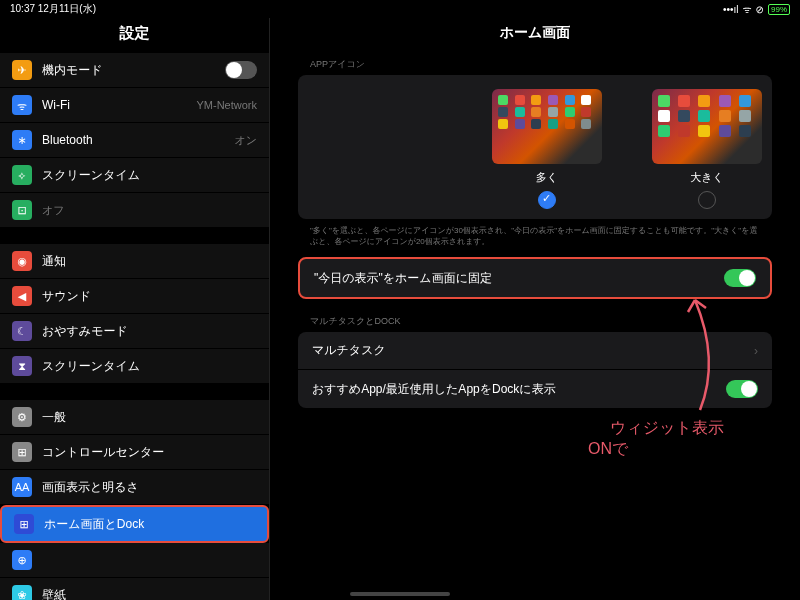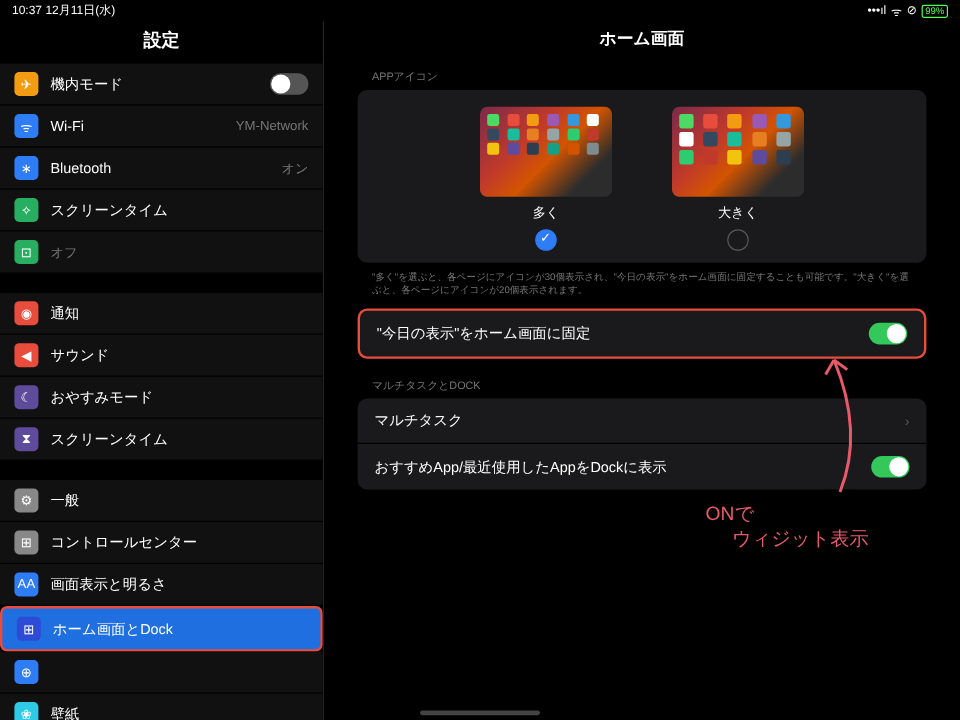--- a/index.html
+++ b/index.html
@@ -18,21 +18,21 @@
 .item .trail { color: #777; font-size: 11px; }
 .toggle { width: 32px; height: 18px; border-radius: 9px; background: #555; position: relative; }
 .toggle.on { background: #34c759; }
 .toggle .knob { width: 16px; height: 16px; background: #fff; border-radius: 50%; position: absolute; top: 1px; left: 1px; }
 .toggle.on .knob { left: auto; right: 1px; }
 .redbox { border: 2px solid #e74c3c; border-radius: 6px; }
 .main { flex: 1; background: #000; padding: 0 28px; overflow: hidden; }
 .main-title { text-align: center; font-size: 14px; font-weight: 600; padding: 6px 0 14px; }
 .section-label { font-size: 9px; color: #777; padding: 2px 12px 4px; }
 .preview-card { background: #1a1a1c; border-radius: 8px; padding: 14px 10px 10px; }
-.previews { display: flex; justify-content: center; gap: 50px; }
+.previews { display: flex; justify-content: flex-end; gap: 50px; }
 .preview-col { text-align: center; }
 .preview-img { width: 110px; height: 75px; border-radius: 6px; background: linear-gradient(135deg,#7a2a4a 0%,#c0392b 35%,#d35400 55%,#2c2c2c 80%); position: relative; overflow: hidden; margin-bottom: 6px; }
 .grid-icons { position: absolute; top: 6px; left: 6px; right: 6px; display: grid; grid-template-columns: repeat(6,1fr); gap: 2px; }
 .grid-icons.big { grid-template-columns: repeat(5,1fr); gap: 3px; }
 .dot { width: 10px; height: 10px; border-radius: 2px; }
 .grid-icons.big .dot { width: 12px; height: 12px; }
 .preview-label { font-size: 11px; color: #fff; margin-bottom: 6px; }
 .radio { width: 18px; height: 18px; border-radius: 50%; border: 1px solid #555; margin: 0 auto; }
 .radio.checked { background: #2e7cf6; border-color: #2e7cf6; position: relative; }
 .radio.checked::after { content: '✓'; color: #fff; font-size: 11px; position: absolute; top: 0; left: 3px; }
@@ -217,17 +217,17 @@
       </div>
     </div>
   </div>
 </div>
 
 <svg class="arrow-path" style="top:290px; left:660px;" width="70" height="130">
   <path d="M40,120 Q60,70 35,10" stroke="#e85a6a" stroke-width="2.5" fill="none"></path>
   <path d="M35,10 L28,22 M35,10 L46,18" stroke="#e85a6a" stroke-width="2.5" fill="none"></path>
 </svg>
 <div class="annotation" style="top:418px; left:588px;">
+  <div style="margin-left:22px;">ウィジット表示</div>
   <div>ONで</div>
-  <div style="margin-left:22px;">ウィジット表示</div>
 </div>
 
 <div class="homebar"></div>
 
 </body></html>

